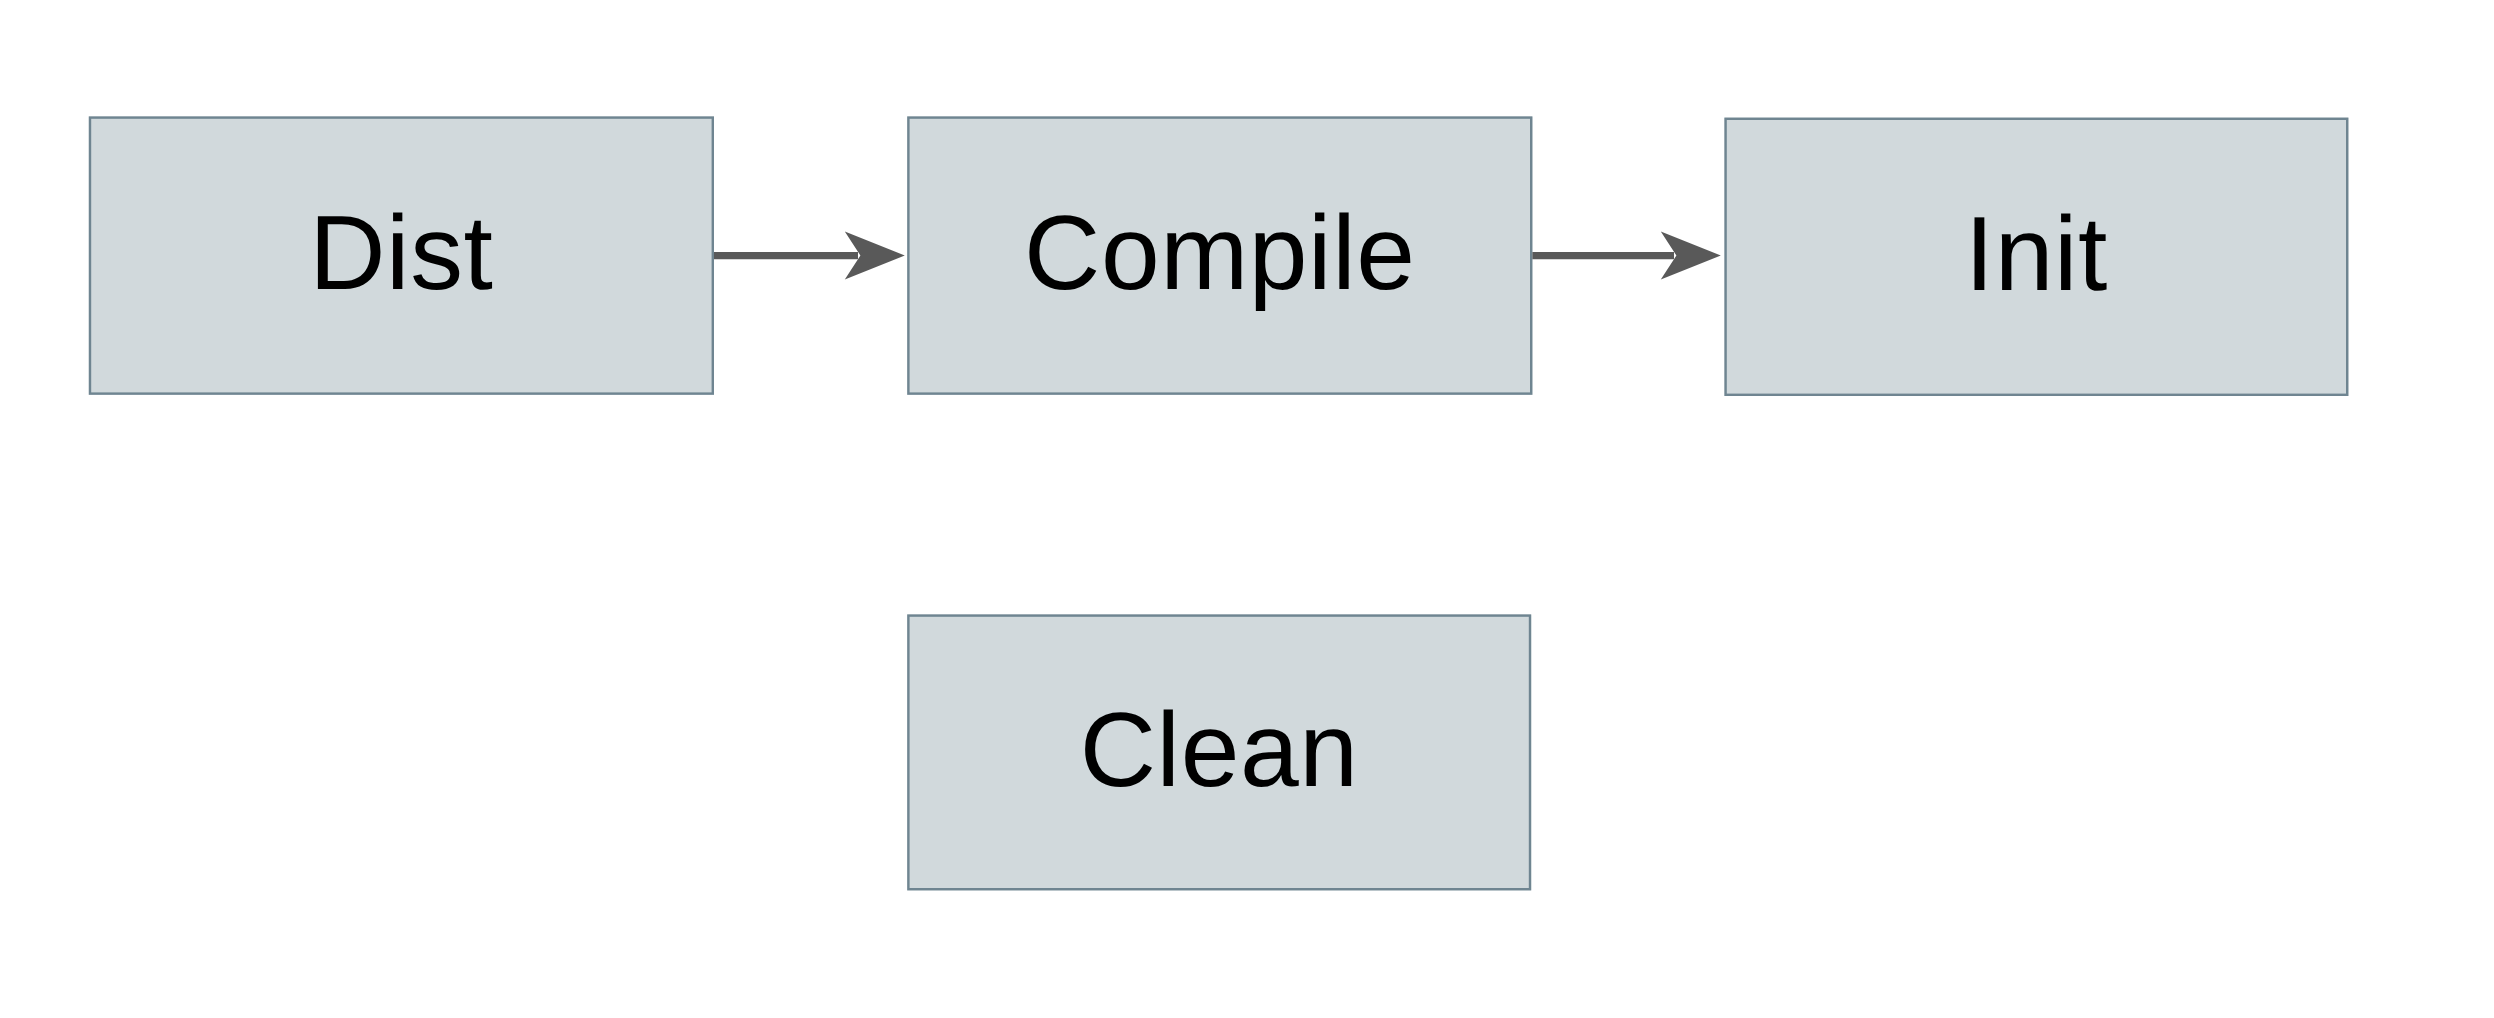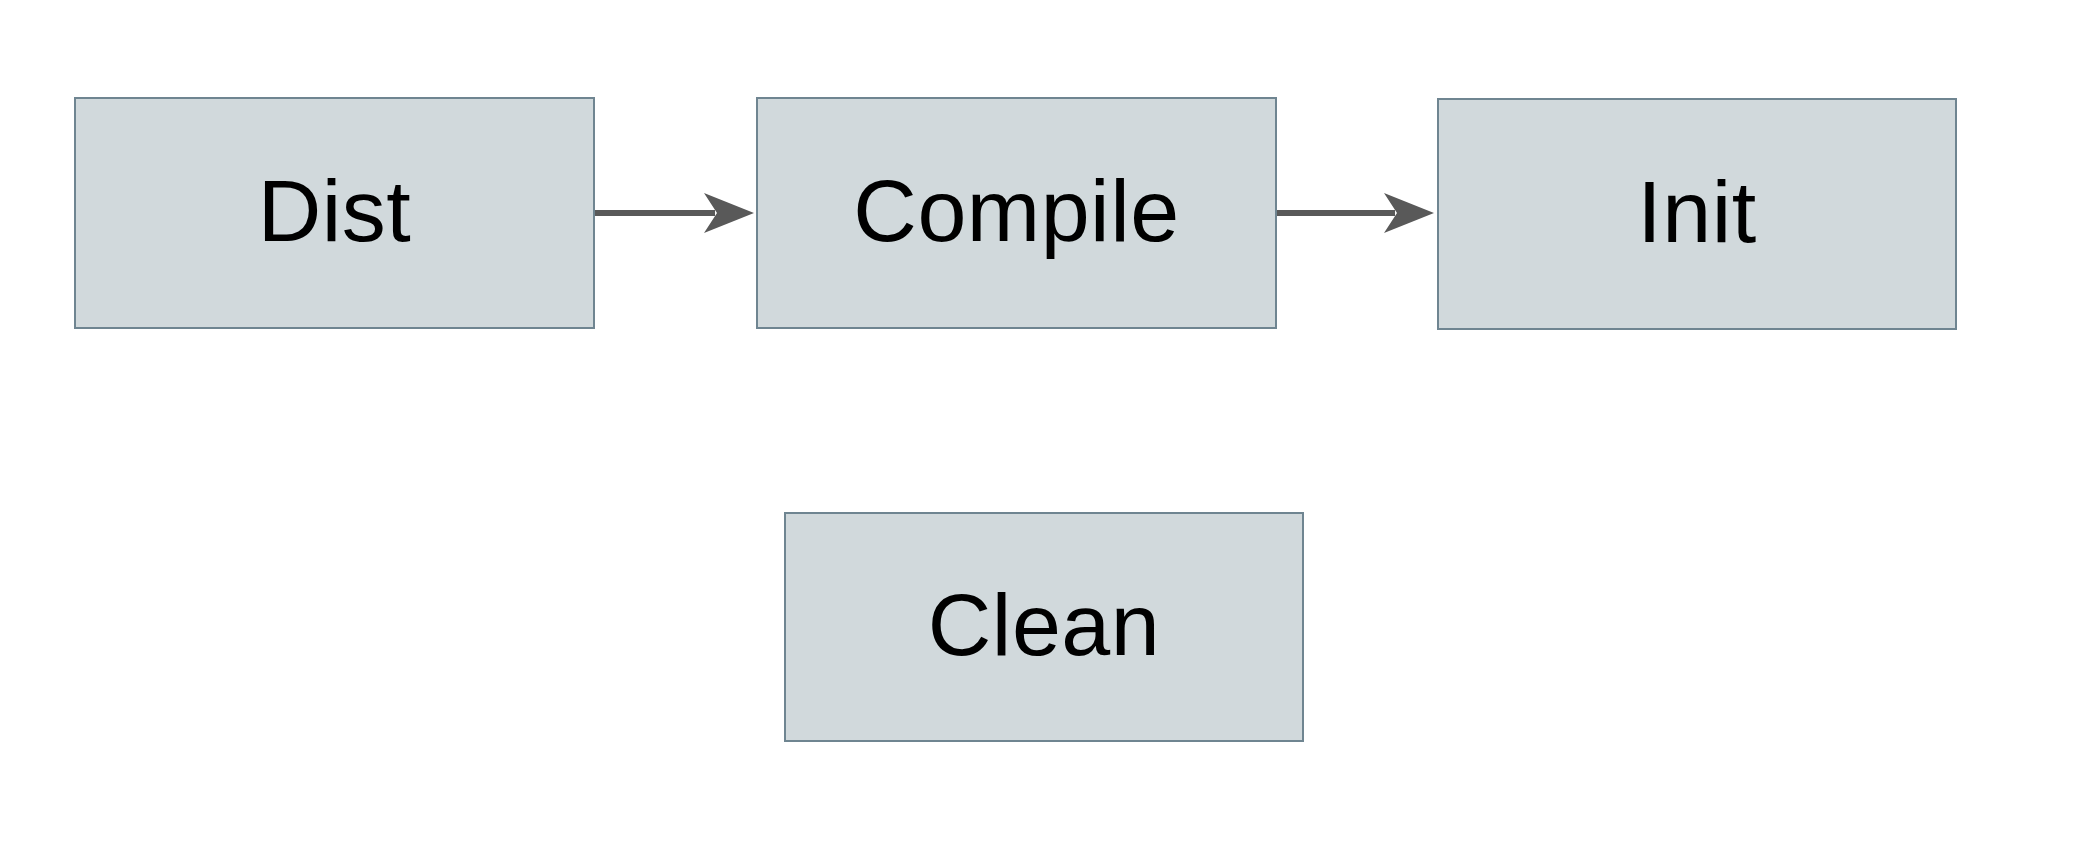--- a/index.html
+++ b/index.html
@@ -32,21 +32,21 @@
     font-size: 88px;
     line-height: 1;
     letter-spacing: 0.5px;
     color: var(--text, #000000);
     white-space: nowrap;
     transform: translateY(-2px);
   }
   #node-dist    { left: 74px;   top: 97px;  width: 521px; height: 232px; }
   #node-compile { left: 756px;  top: 97px;  width: 521px; height: 232px; }
   #node-init    { left: 1437px; top: 98px;  width: 520px; height: 232px; }
-  #node-clean   { left: 784px;  top: 512px; width: 520px; height: 230px; }
+  #node-clean   { left: 756px;  top: 512px; width: 520px; height: 230px; }
   .edge {
     position: absolute;
     overflow: visible;
   }
   #edge-dist-compile { left: 595px;  top: 183px; width: 162px; height: 60px; }
   #edge-compile-init { left: 1277px; top: 183px; width: 160px; height: 60px; }
   .edge-shaft {
     stroke: var(--arrow, #595959);
     stroke-width: 6;
     fill: none;

